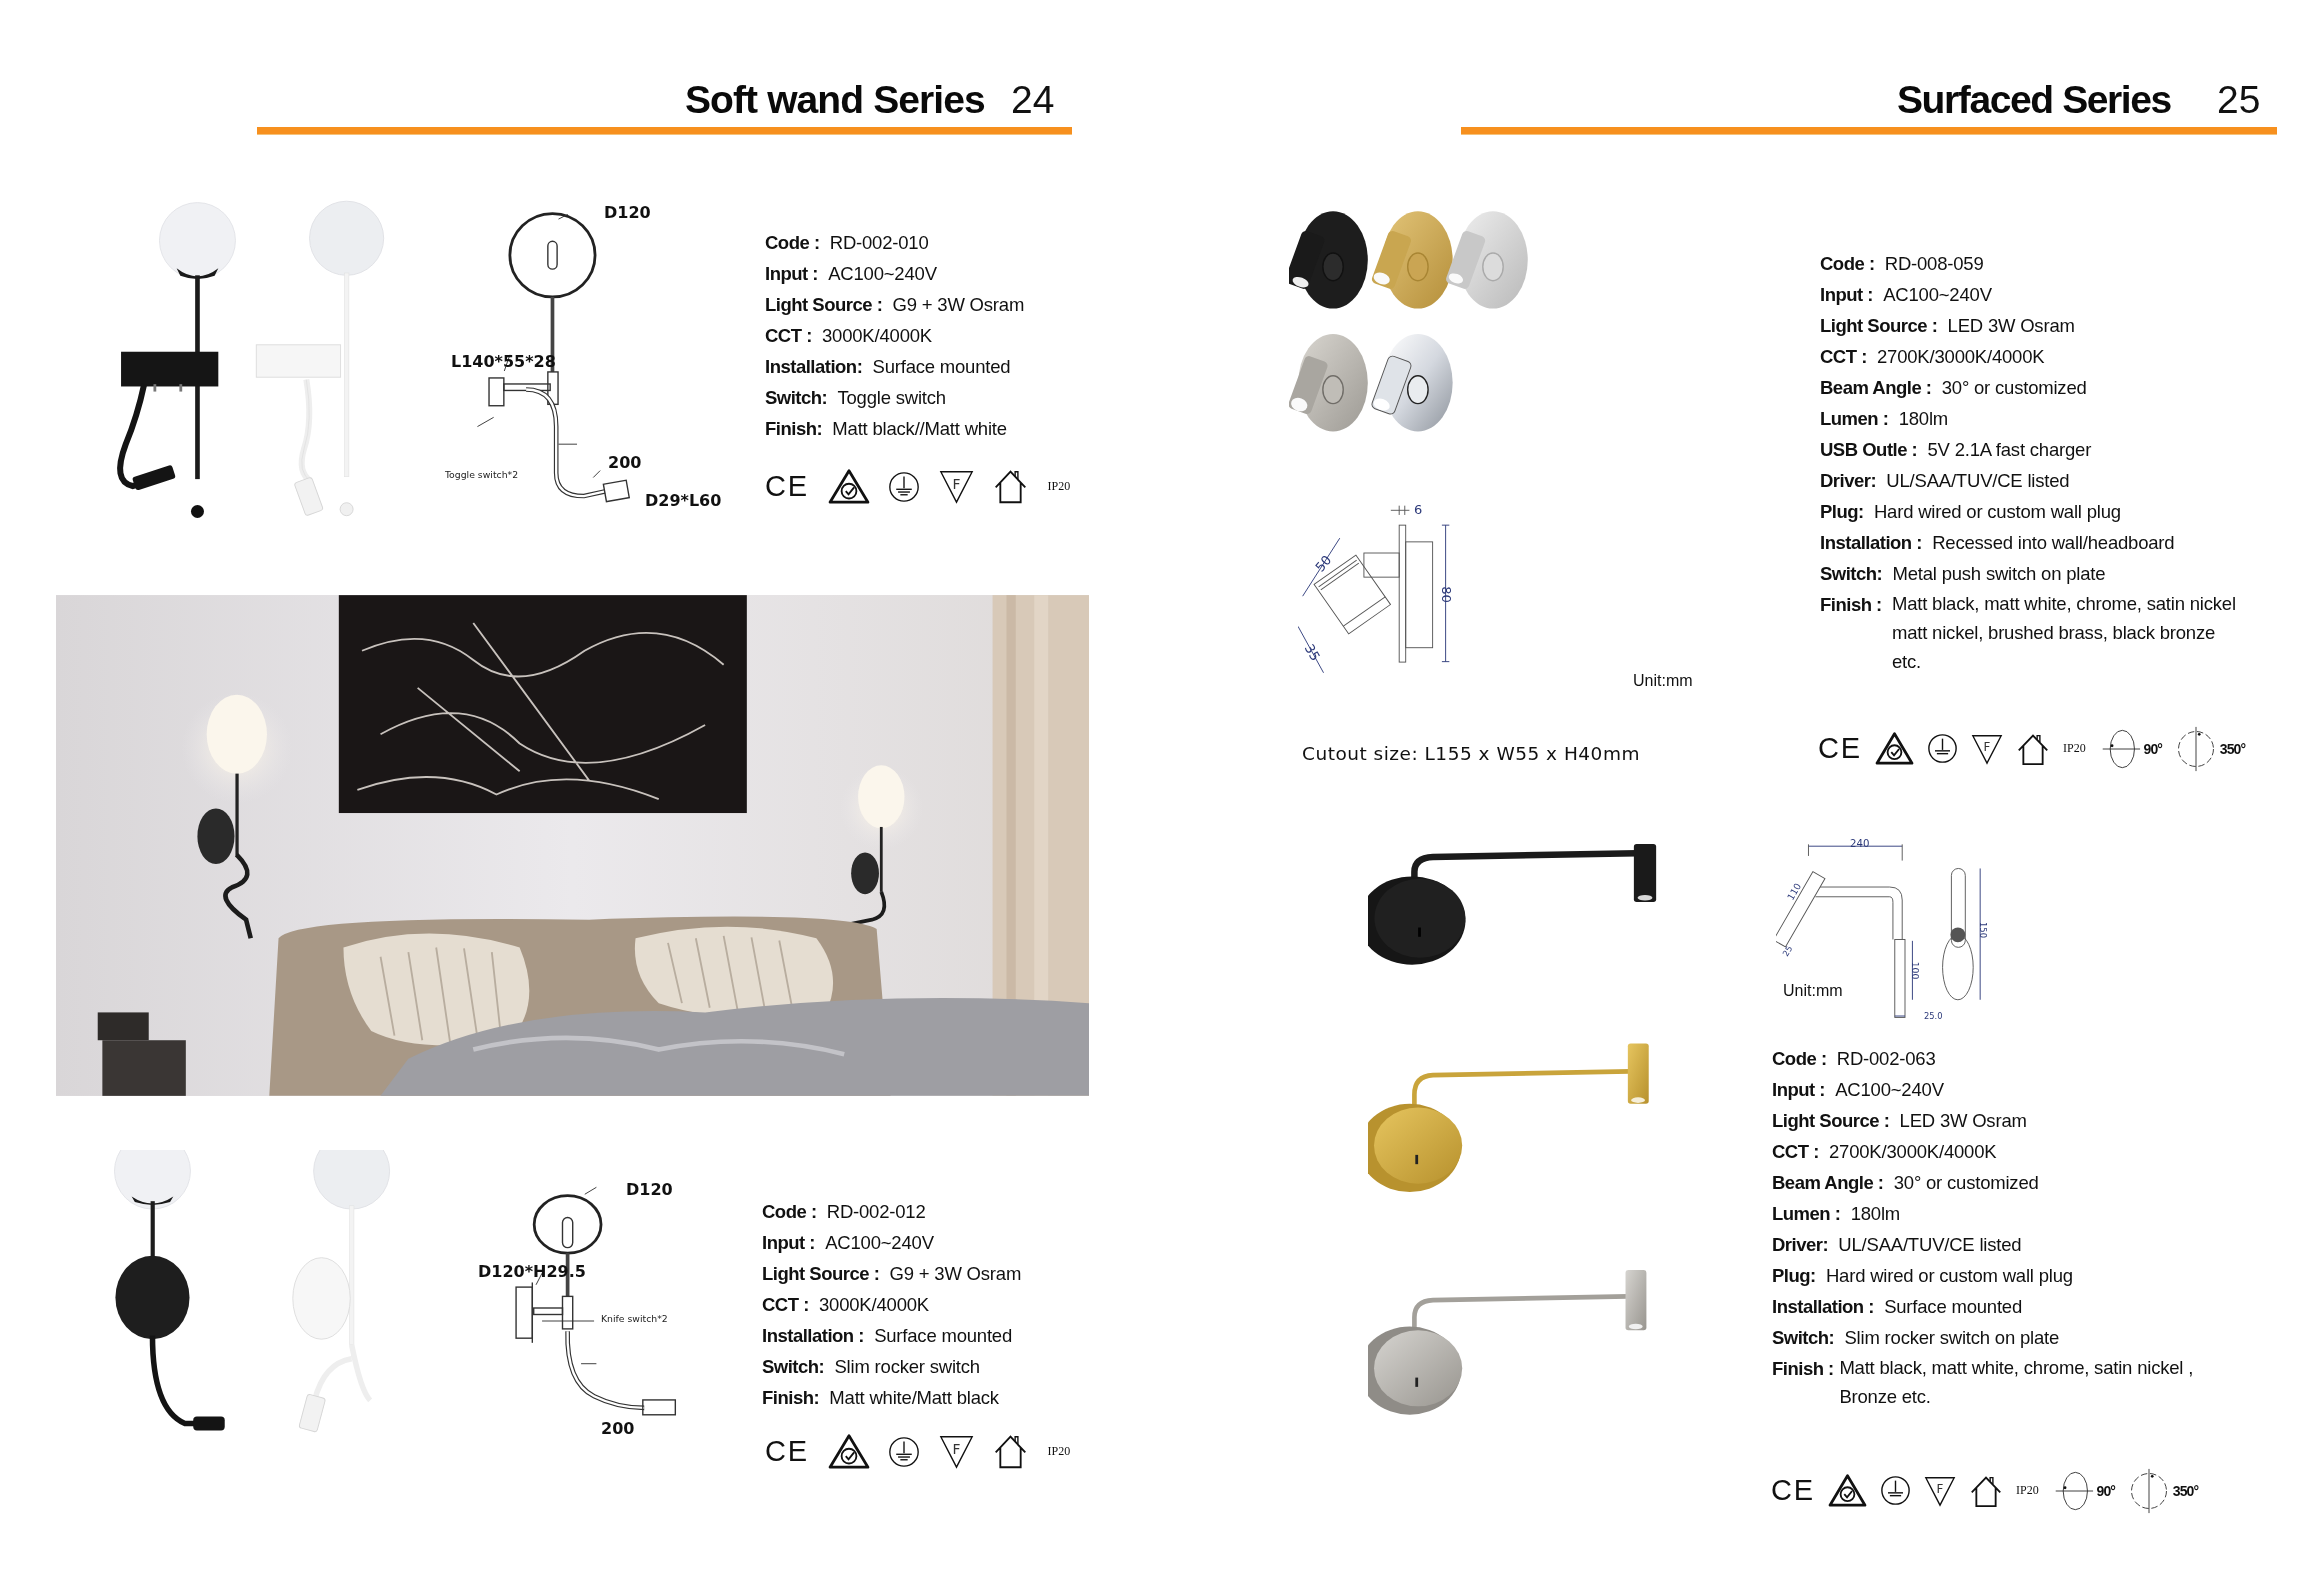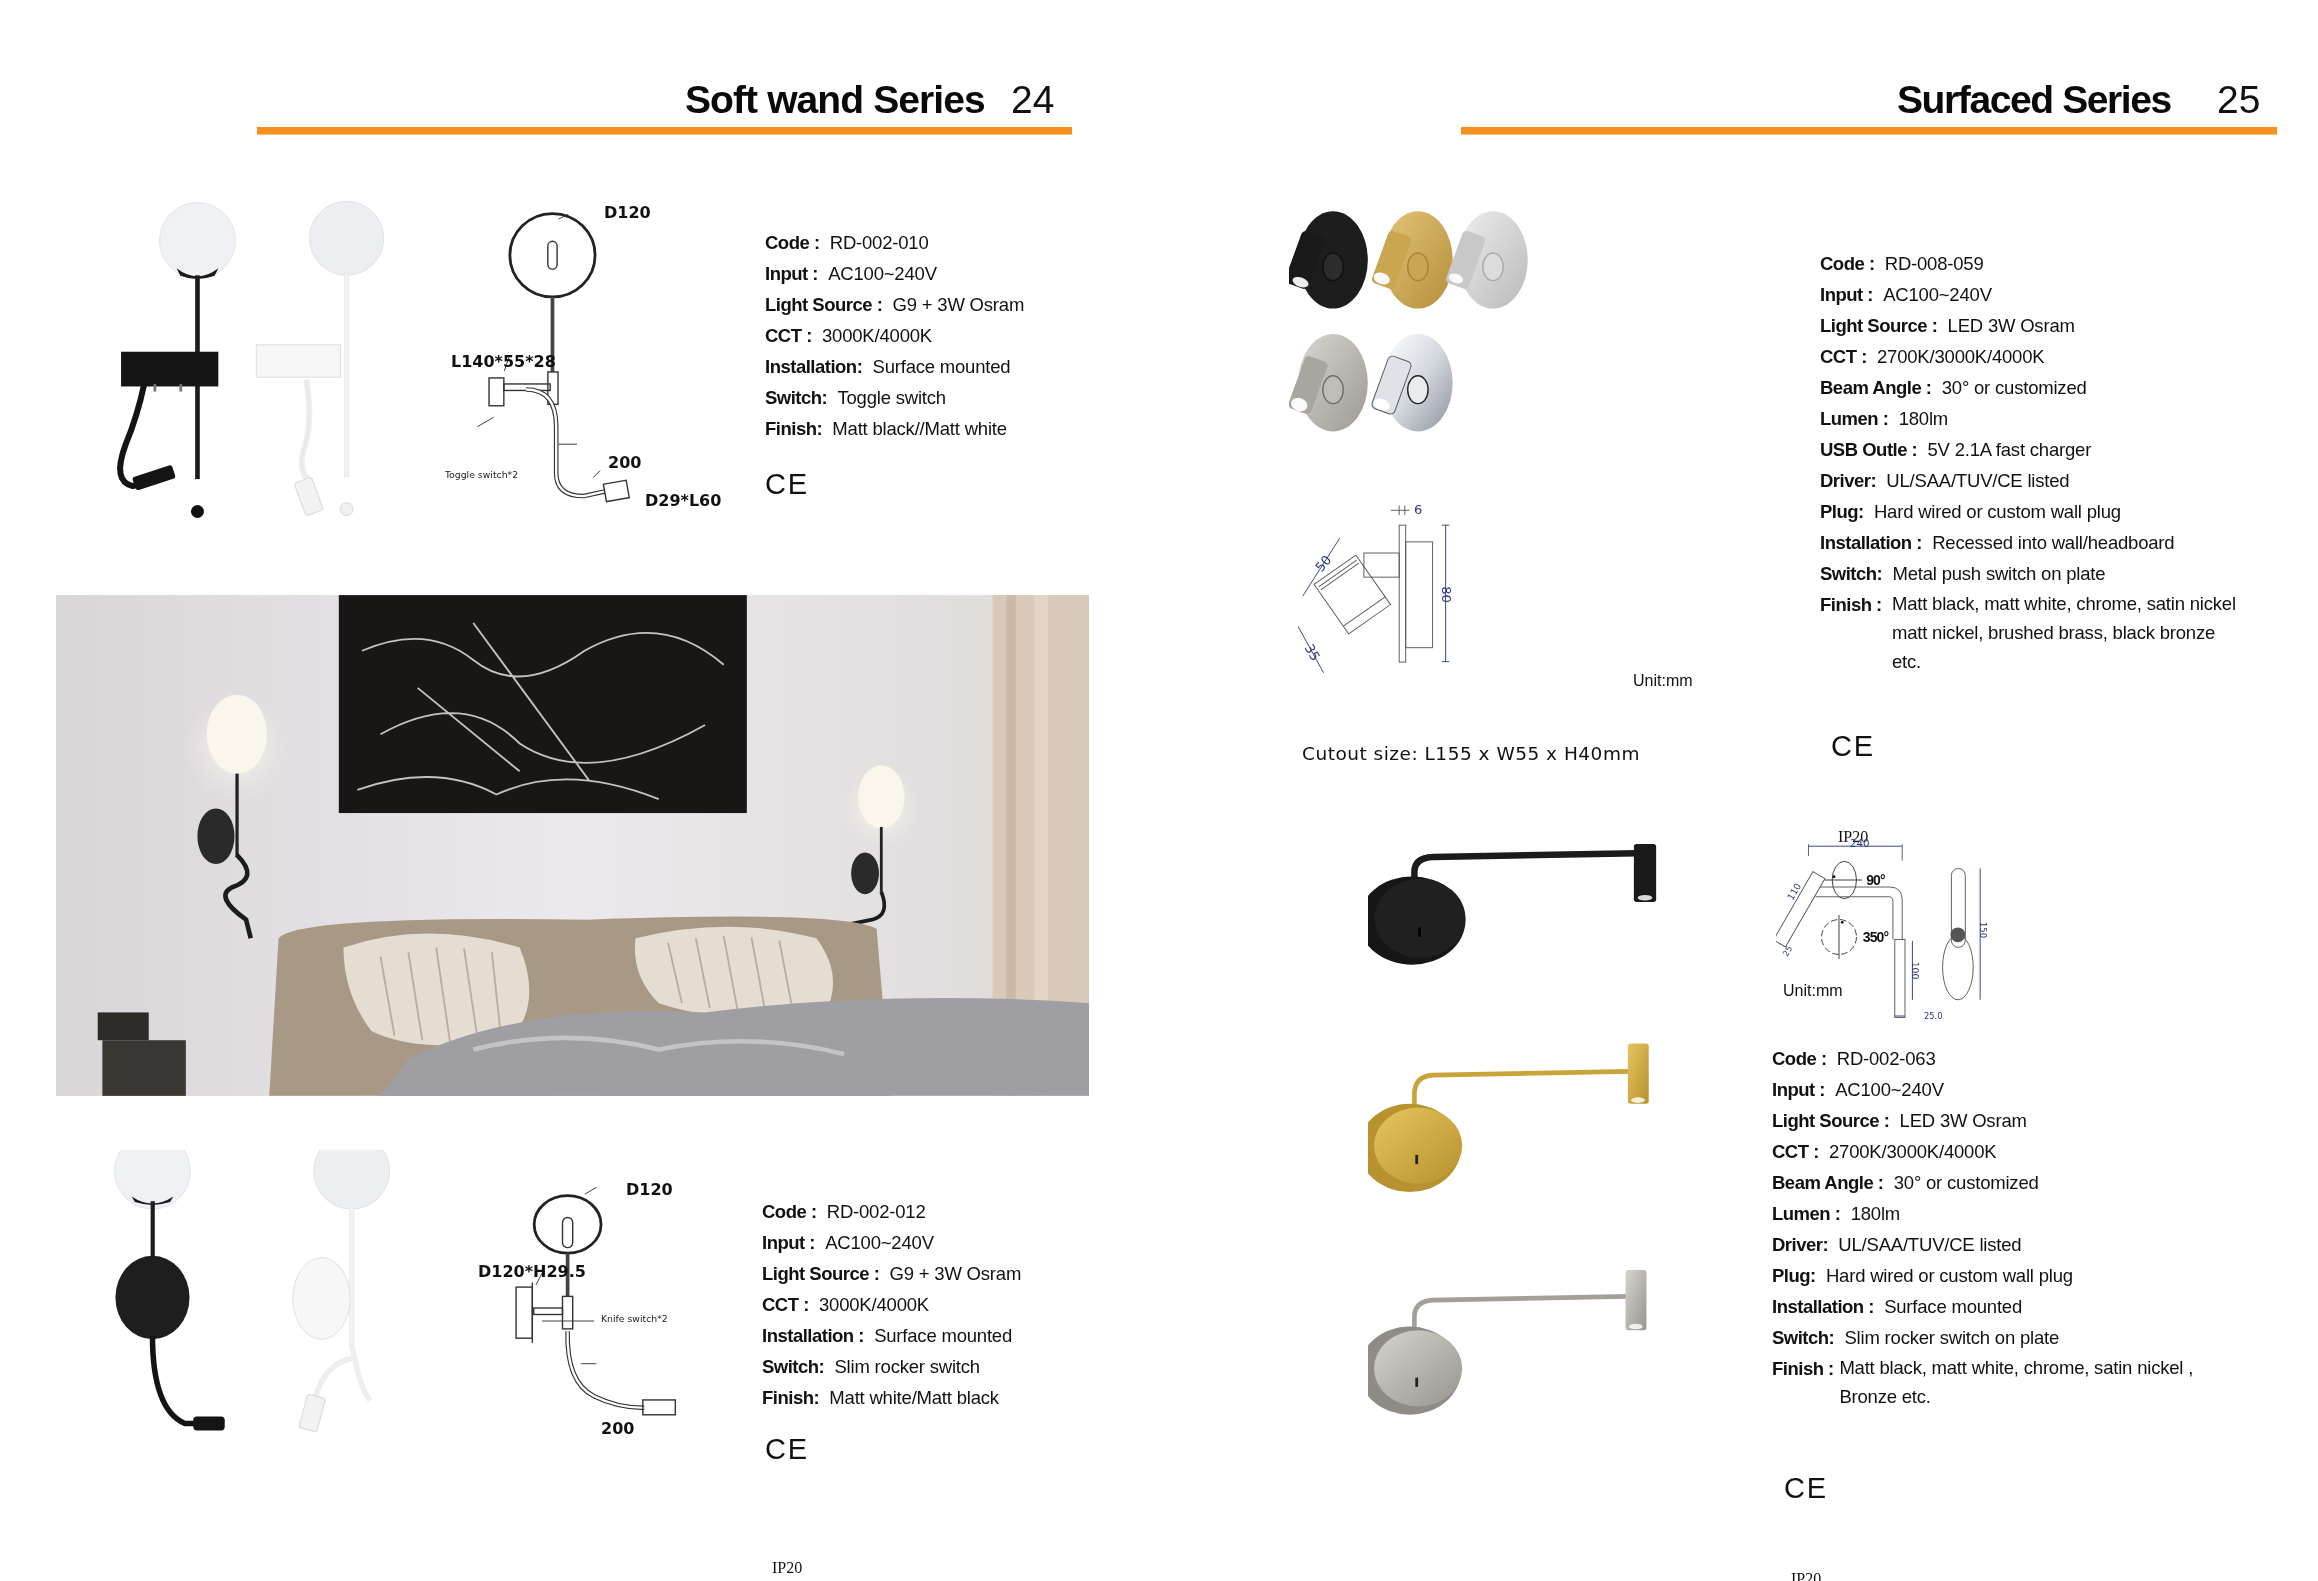--- a/index.html
+++ b/index.html
@@ -9,24 +9,24 @@
   .hdr-title{position:absolute;font-family:"Liberation Sans",sans-serif;font-weight:700;font-size:39px;letter-spacing:-0.9px;color:#0a0a0a;white-space:nowrap;}
   .hdr-num{position:absolute;font-family:"Liberation Sans",sans-serif;font-weight:400;font-size:39px;color:#111;}
   .hdr-bar{position:absolute;height:6.5px;background:#f7901e;border-bottom:1.4px solid #f5c27a;}
   
   .spec{position:absolute;font-family:"Liberation Sans",sans-serif;font-size:18.5px;line-height:31px;color:#111;}
   .spec .row{white-space:nowrap;display:flex;}
   .spec .k{font-weight:700;letter-spacing:-0.5px;}
   .spec .v{margin-left:10.2px;letter-spacing:-0.2px;}
   .spec .row.wrap{white-space:normal;}
   
-  .certs{position:absolute;display:flex;align-items:center;gap:18.5px;height:37px;flex-direction:column;}
+  .certs{position:absolute;display:flex;align-items:center;gap:18.5px;height:37px;}
   .cert{display:inline-flex;align-items:center;justify-content:center;}
   .ce{font-family:"Liberation Sans",sans-serif;font-size:29px;font-weight:400;letter-spacing:1.9px;}
-  .ip{font-family:"Liberation Serif",serif;font-size:16px;}
+  .ip{font-family:"Liberation Serif",serif;font-size:12px;}
   .deg{font-family:Liberation Sans, sans-serif;font-weight:700;font-size:14px;letter-spacing:-0.9px;margin-left:2.8px;}
   
   .dim{position:absolute;font-family:"DejaVu Sans",sans-serif;font-weight:700;font-size:16px;color:#111;white-space:nowrap;}
   .dim-sm{position:absolute;font-family:"DejaVu Sans",sans-serif;font-size:9.3px;color:#222;white-space:nowrap;}
   .unit{position:absolute;font-family:"Liberation Sans",sans-serif;font-size:16px;color:#111;}
   .cutout{position:absolute;font-family:"DejaVu Sans",sans-serif;font-size:18.5px;color:#111;letter-spacing:0.5px;white-space:nowrap;}
   .blue-dim{position:absolute;font-family:"DejaVu Sans",sans-serif;font-size:13px;color:#2d3a7a;}
   
   .photo{position:absolute;left:56px;top:595px;width:1033px;height:501px;overflow:hidden;background:#e6e3e4;}
 </style>

